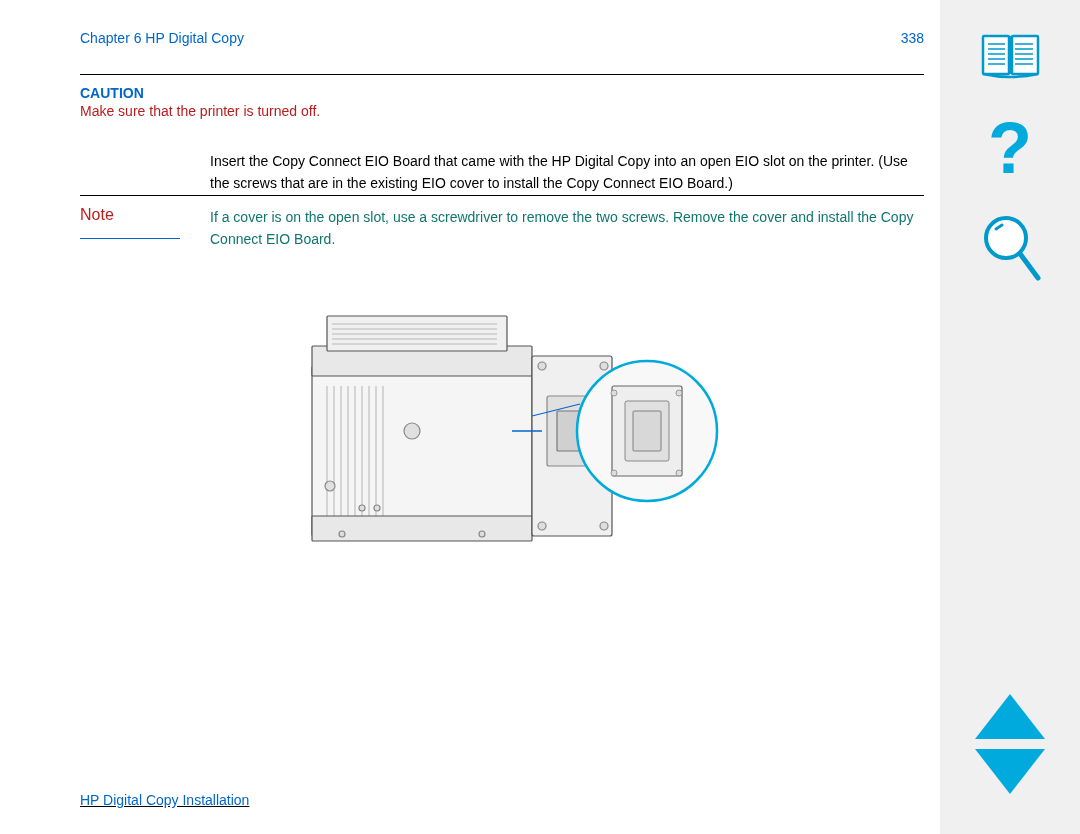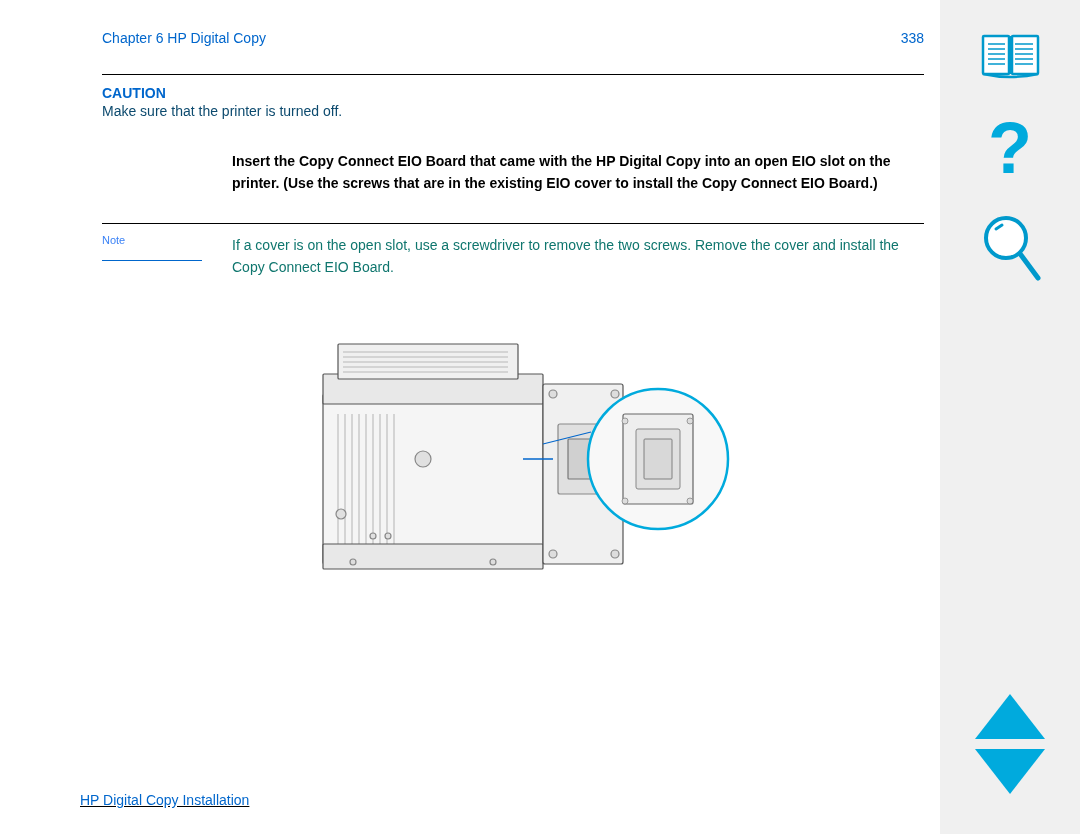--- a/index.html
+++ b/index.html
@@ -13,21 +13,21 @@
       overflow: hidden;
     }
 
     
     .main-content {
       position: absolute;
       left: 0;
       top: 0;
       width: 984px;
       height: 834px;
-      padding: 30px 60px 30px 102px;
+      padding: 30px 60px 30px 80px;
     }
 
     
     .header {
       display: flex;
       justify-content: space-between;
       align-items: center;
       margin-bottom: 28px;
       border-bottom: none;
     }
@@ -66,51 +66,49 @@
     .caution-label {
       color: #0066cc;
       font-weight: bold;
       font-size: 14px;
       min-width: 130px;
       flex-shrink: 0;
     }
 
     .caution-text {
       font-size: 14px;
-      color: #0c4a6e;
+      color: #b91c1c;
       line-height: 1.5;
     }
 
     
     .body-paragraph {
       margin-left: 130px;
-      margin-bottom: 28px;
       font-size: 14px;
       color: #000;
       line-height: 1.6;
-      font-weight: bold;
     }
 
     
     .note-section {
       display: flex;
       align-items: flex-start;
       margin-bottom: 30px;
       border-top: 1px solid #000;
       padding-top: 10px;
     }
 
     .note-label-container {
       min-width: 130px;
       flex-shrink: 0;
     }
 
     .note-label {
-      color: #3b82f6;
-      font-size: 11px;
+      color: #b91c1c;
+      font-size: 16px;
       display: block;
     }
 
     .note-underline {
       display: block;
       border-bottom: 1px solid #0066cc;
       width: 100px;
       margin-top: 14px;
     }
 

